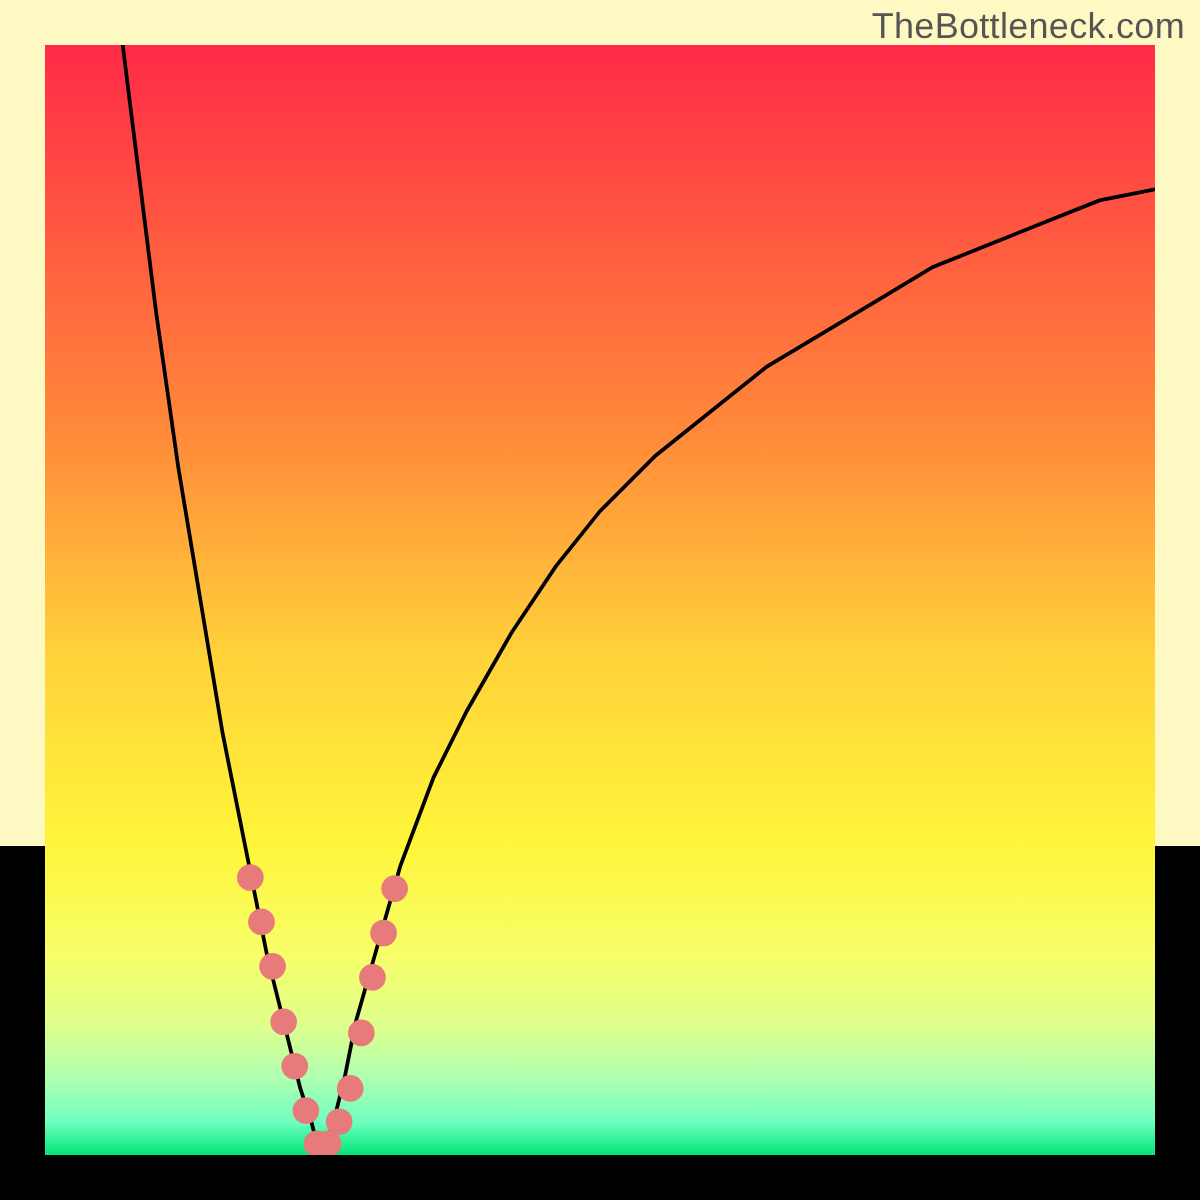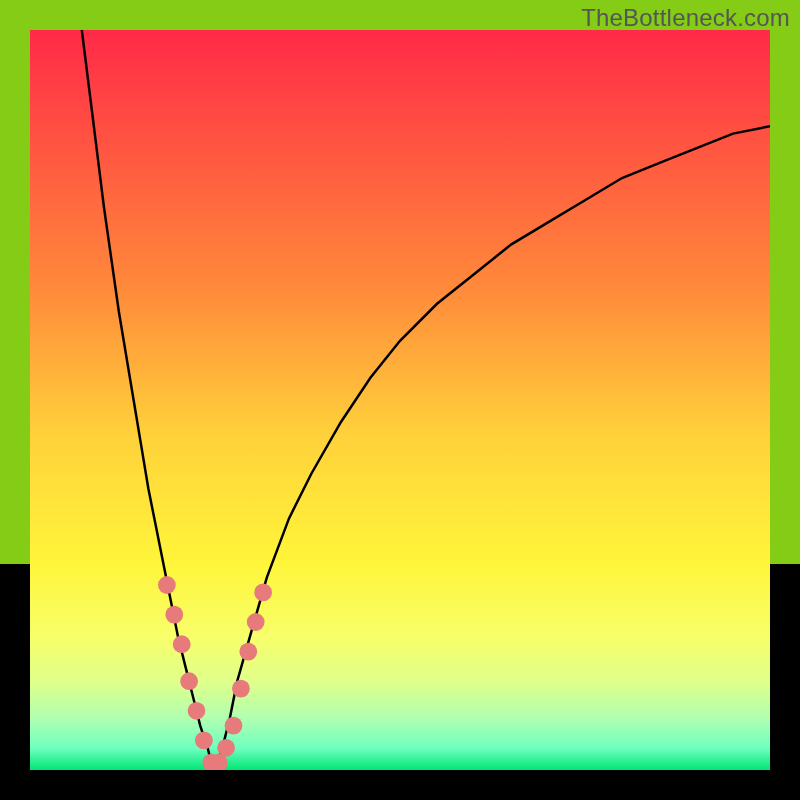--- a/index.html
+++ b/index.html
@@ -9,21 +9,21 @@
     height: 800px;
     background: #000;
     overflow: hidden;
   }
   .frame {
     position: absolute;
     left: 0;
     top: 0;
     width: 800px;
     height: 564px;
-    background: #84cc16;
+    background: #fef9c3;
   }
   .plot {
     position: absolute;
     left: 30px;
     top: 30px;
     width: 740px;
     height: 740px;
     overflow: hidden;
   }
   .gradient {

